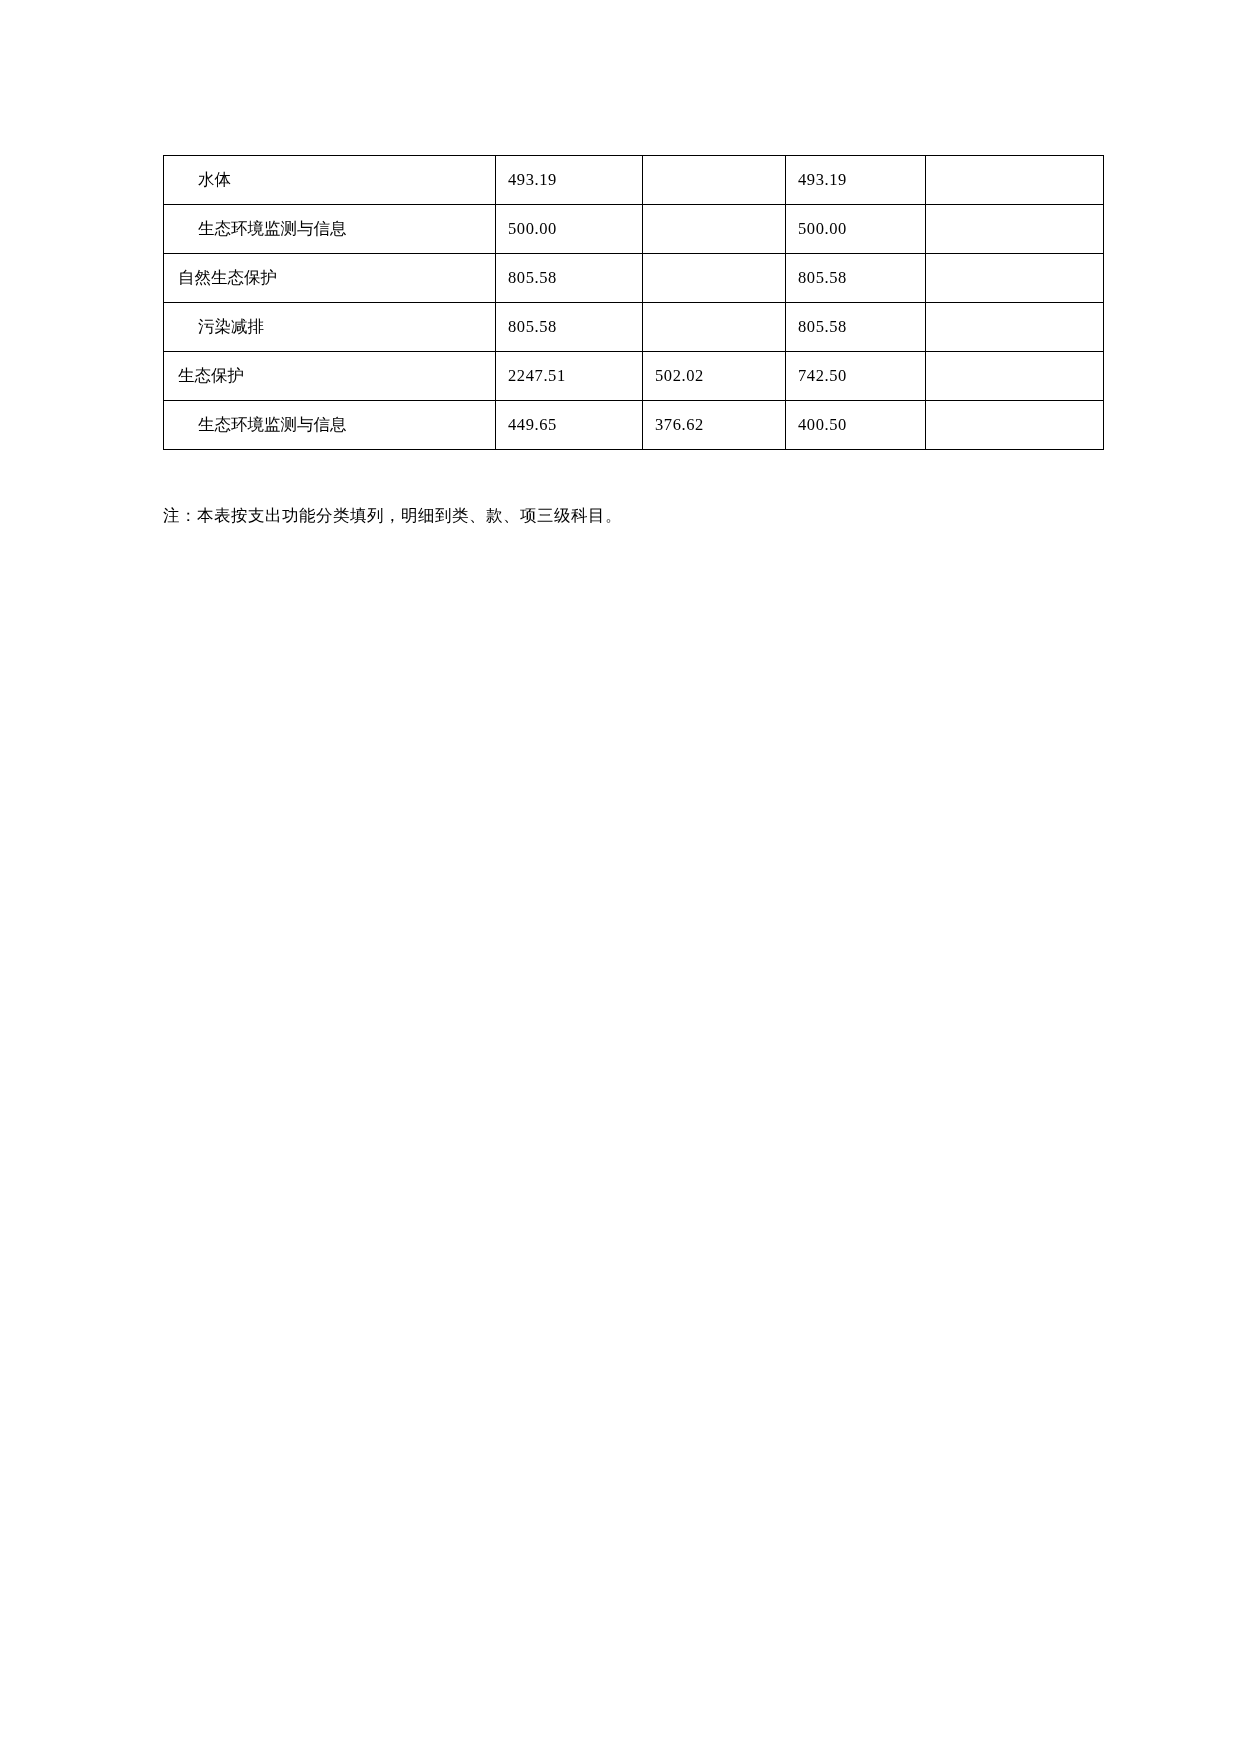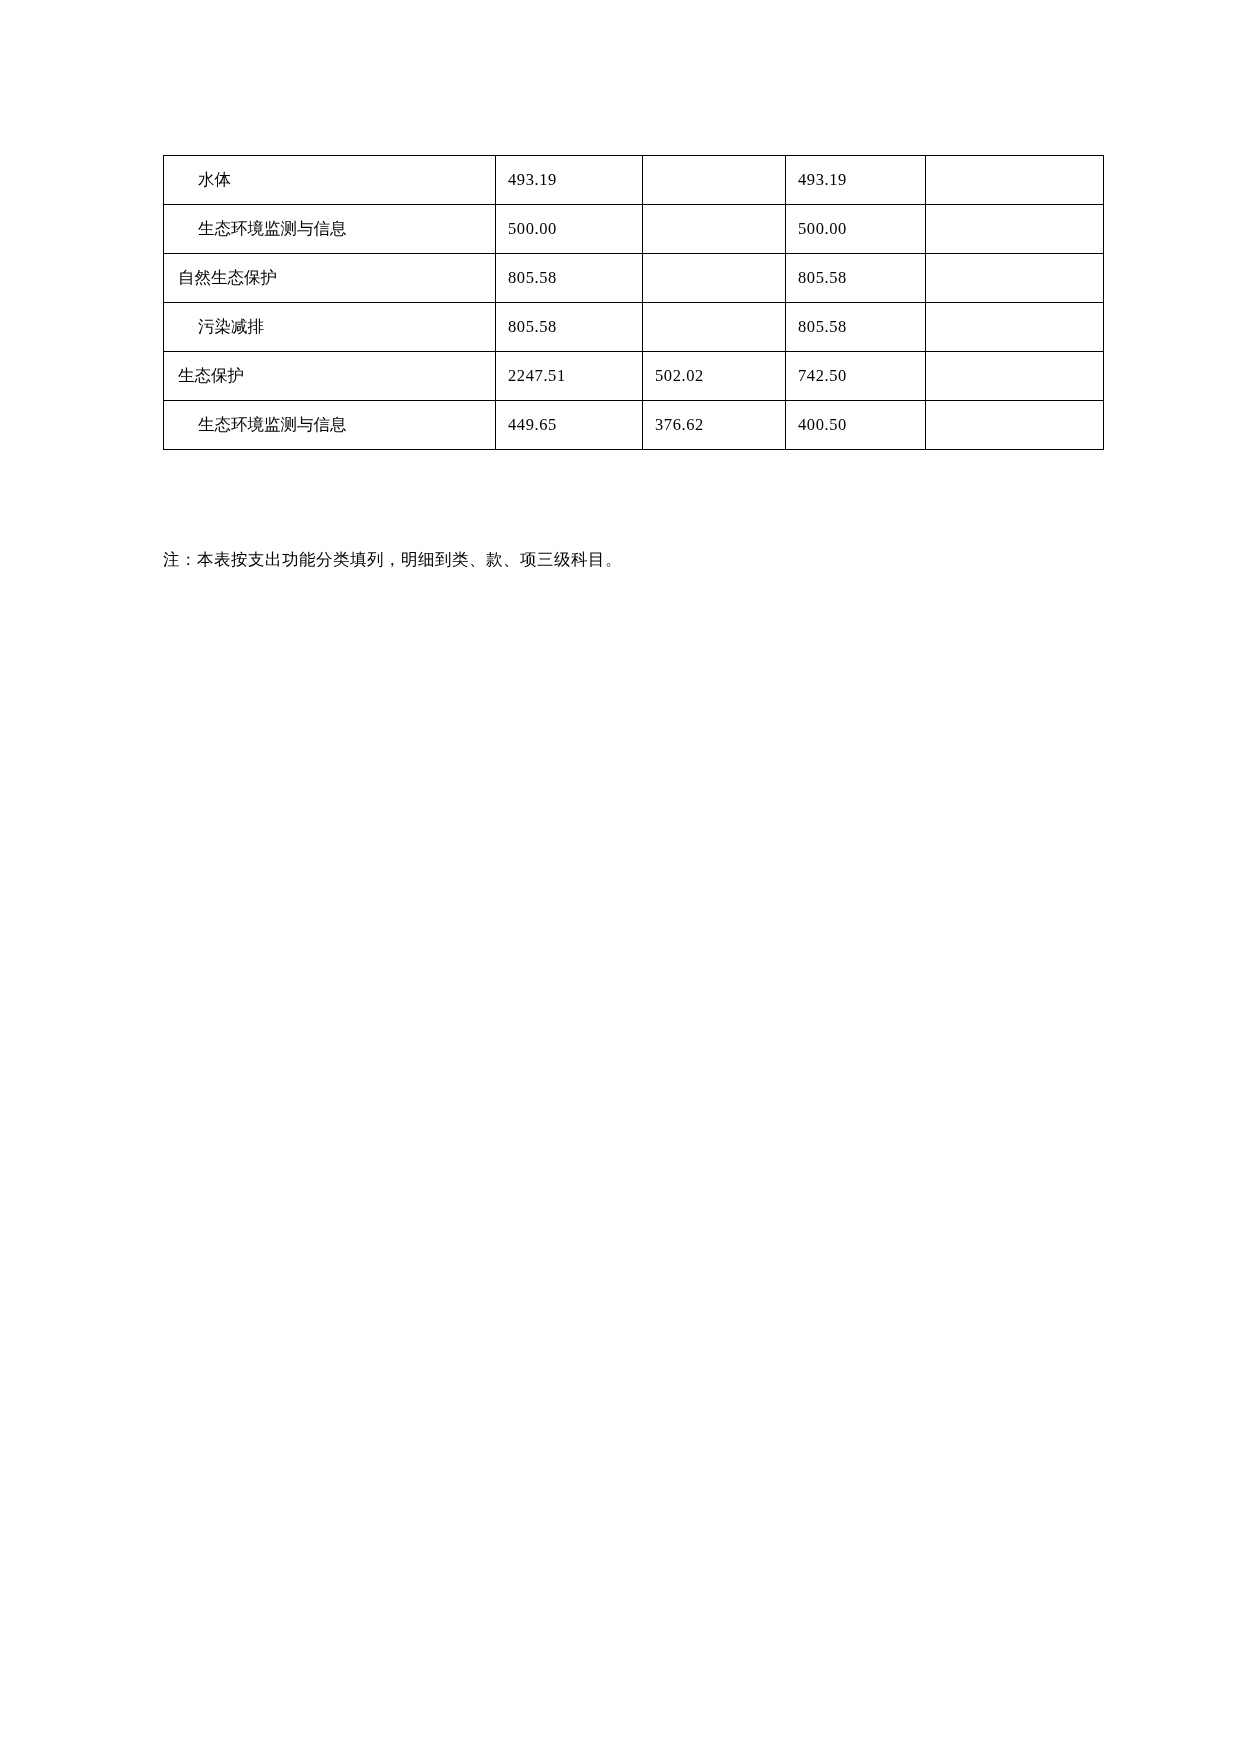--- a/index.html
+++ b/index.html
@@ -60,21 +60,20 @@
   td.c-project { width: 115px; }
   td.c-other { width: 153px; }
   .note {
     position: absolute;
     left: 163px;
     top: 505px;
     font-family: "Liberation Sans", "DejaVu Sans", sans-serif;
     font-size: 16.5px;
     letter-spacing: 0.5px;
     white-space: nowrap;
-    margin-top: 44px;
   }
 </style>
 </head>
 <body>
 
 <div class="page">
 
   <div class="table-wrap">
     <table class="budget">
       <tbody>

